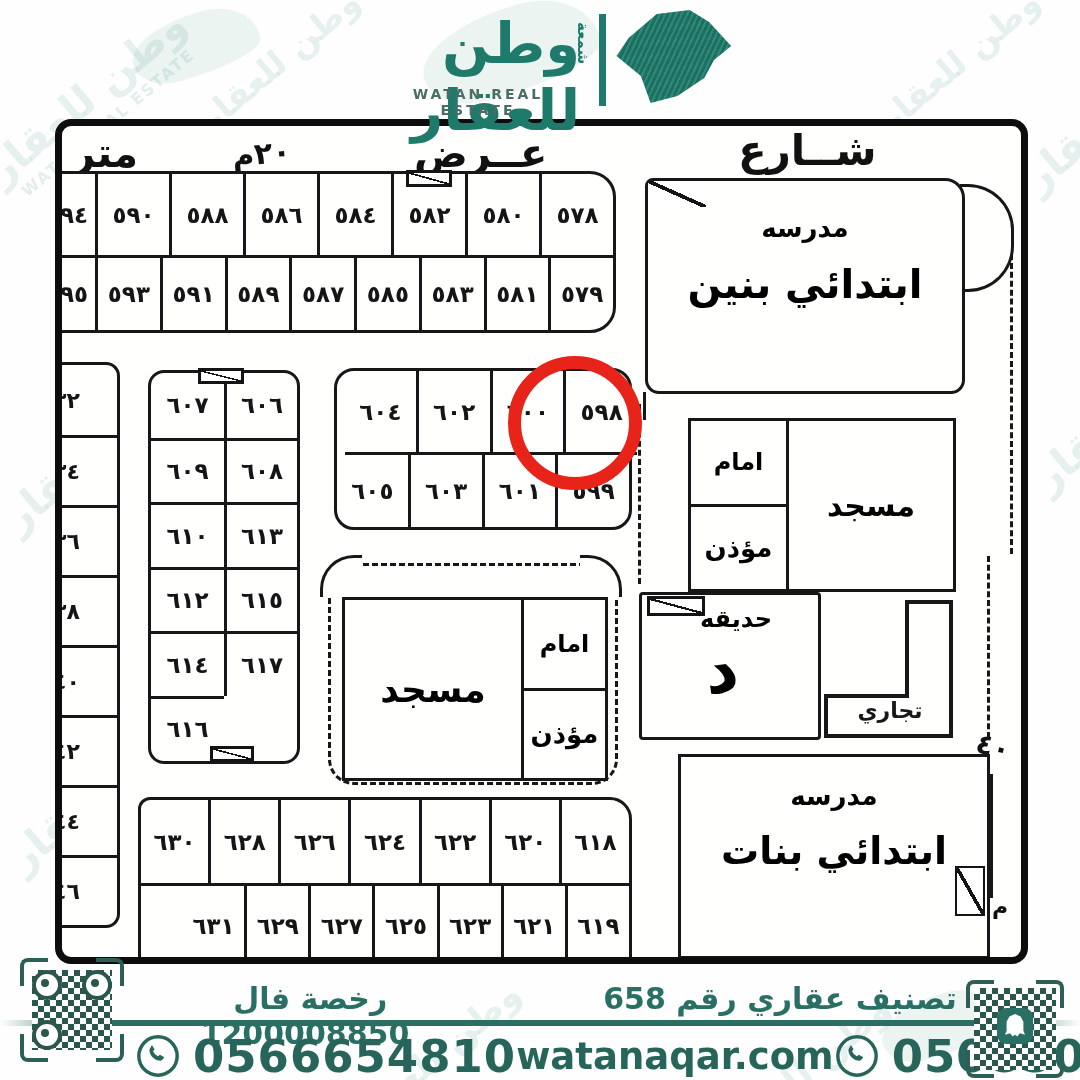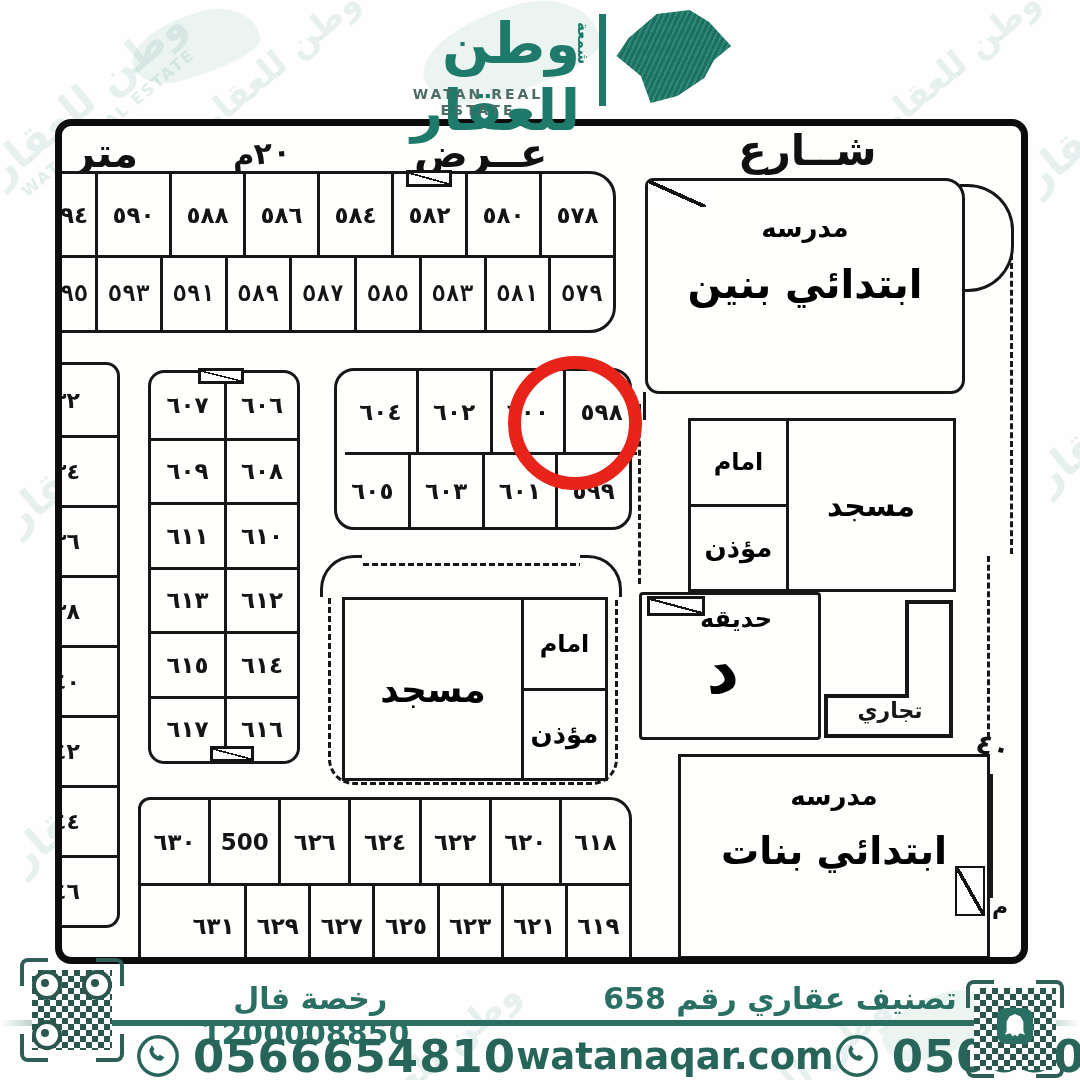--- a/index.html
+++ b/index.html
@@ -34,21 +34,21 @@
   .prow .cell:first-child{border-left:none;}
   .rowline{border-bottom:3px solid #171717;}
   .street-label{position:absolute;font-weight:bold;color:#111;white-space:nowrap;}
   .dash-v{position:absolute;border-left:3px dashed #171717;width:0;}
   .vline{position:absolute;border-left:3px solid #171717;width:0;}
   .ent{position:absolute;background:#fff;border:3px solid #141414;z-index:3;}
   .ent::after{content:"";position:absolute;inset:0;
     background:linear-gradient(to top right,transparent 46%,#141414 46%,#141414 54%,transparent 54%);}
   
   #blockA{left:-12px;top:45px;width:566px;height:162px;border-radius:4px 26px 26px 4px;}
-  #blockA .r1{height:84px;}#blockA .r2{height:72px;font-family:Liberation Mono, monospace;}
+  #blockA .r1{height:84px;}#blockA .r2{height:72px;}
   #blockA .cell:first-child{flex:0 0 42px;}
   #blockB{left:583px;top:52px;width:320px;height:216px;border-radius:8px 20px 14px 14px;z-index:2;
     display:flex;flex-direction:column;align-items:center;}
   .sch1{font-weight:bold;font-size:26px;margin-top:32px;}
   .sch2{font-weight:bold;font-size:40px;margin-top:18px;letter-spacing:2px;}
   #bumpB{left:898px;top:58px;width:54px;height:108px;border:3px solid #171717;border-left:none;
     border-radius:0 46px 46px 0;background:#fffffe;position:absolute;z-index:1;}
   #blockC{left:272px;top:242px;width:298px;height:162px;border-radius:20px;}
   #blockC .r1{height:84px;margin-left:8px;}#blockC .r2{height:72px;}
   #redCircle{position:absolute;left:446px;top:230px;width:134px;height:134px;border:13px solid #e8241a;
@@ -204,21 +204,20 @@
       </div>
   </div>
   <div id="redCircle"></div>
 
   <div id="blockD" class="blk">
     <div class="grid2">
         <div class="cell">٦٠٧</div>
         <div class="cell">٦٠٦</div>
         <div class="cell">٦٠٩</div>
         <div class="cell">٦٠٨</div>
-        <div class="cell">٦١١</div>
         <div class="cell">٦١٠</div>
         <div class="cell">٦١٣</div>
         <div class="cell">٦١٢</div>
         <div class="cell">٦١٥</div>
         <div class="cell">٦١٤</div>
         <div class="cell">٦١٧</div>
         <div class="cell">٦١٦</div>
       </div>
   </div>
   <div class="ent" style="left:136px;top:242px;width:46px;height:16px"></div>
@@ -263,21 +262,21 @@
   <div class="ent" style="left:585px;top:470px;width:58px;height:20px"></div>
 
   <svg id="lshape" width="132" height="140" viewBox="0 0 132 140">
     <path d="M83,2 L127,2 L127,136 L2,136 L2,96 L83,96 Z" fill="#fffffe" stroke="#171717" stroke-width="4"></path>
   </svg>
   <div class="tj-label" dir="rtl">تجاري</div>
 
   <div id="blockE" class="blk">
     <div class="prow rowline r1">
         <div class="cell">٦٣٠</div>
-        <div class="cell">500</div>
+        <div class="cell">٦٢٨</div>
         <div class="cell">٦٢٦</div>
         <div class="cell">٦٢٤</div>
         <div class="cell">٦٢٢</div>
         <div class="cell">٦٢٠</div>
         <div class="cell">٦١٨</div>
       </div>
     <div class="prow r2">
         <div class="cell">٦٣١</div>
         <div class="cell">٦٢٩</div>
         <div class="cell">٦٢٧</div>

